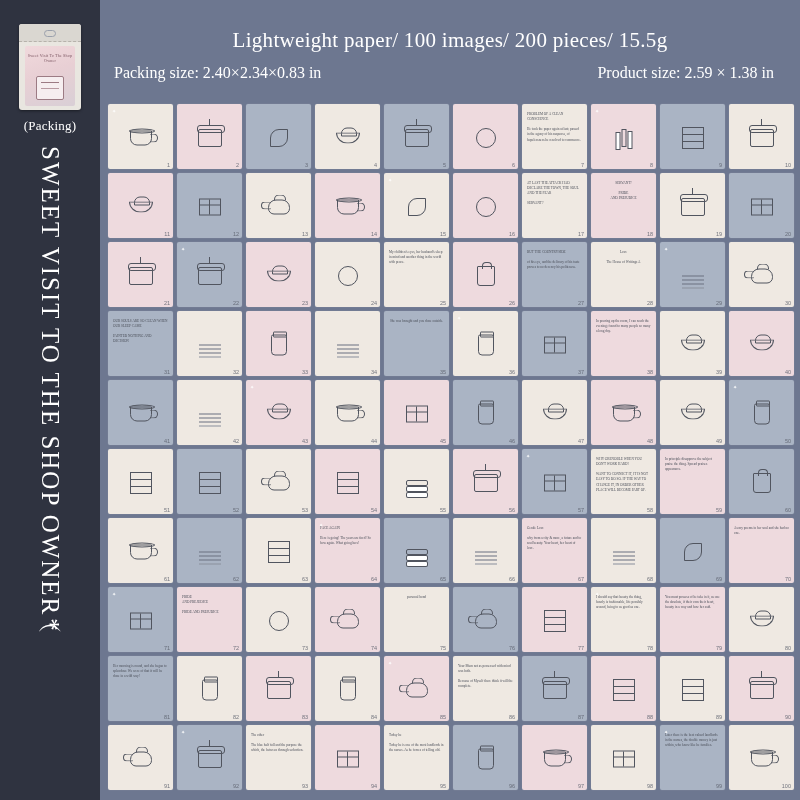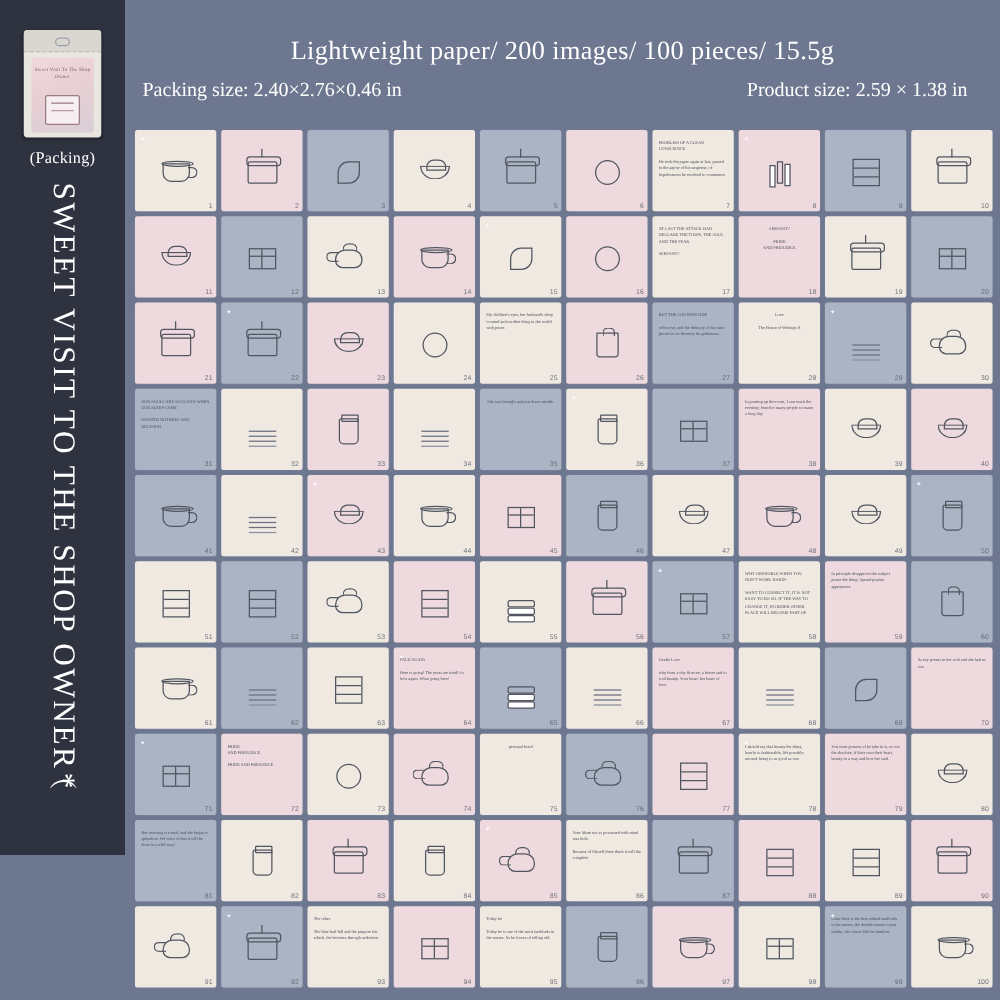--- a/index.html
+++ b/index.html
@@ -4,21 +4,21 @@
 <style>
   html,body{margin:0;padding:0;}
   body{
     width:800px;height:800px;overflow:hidden;
     background:#6d7790;
     font-family:"Liberation Serif", serif;
     position:relative;
   }
   
   #left-strip{
-    position:absolute;left:0;top:0;width:100px;height:684px;
+    position:absolute;left:0;top:0;width:100px;height:800px;
     background:#2f3340;
     display:flex;flex-direction:column;align-items:center;
   }
   #packing-wrap{
     margin-top:24px;display:flex;flex-direction:column;align-items:center;
     width:100%;
   }
   #packing-bag{
     width:62px;height:86px;background:#e9e6e0;border-radius:3px;
     position:relative;box-shadow:0 1px 3px rgba(0,0,0,.45);
@@ -145,23 +145,23 @@
         <div class="pc-title">Sweet Visit To The Shop Owner</div>
         <div class="pc-art"></div>
       </div>
     </div>
     <div id="packing-label">(Packing)</div>
   </div>
   <div id="vertical-title">SWEET VISIT TO THE SHOP OWNER（*</div>
 </div>
 
 <div id="header">
-  <div id="headline">Lightweight paper/ 200 images/ 100 pieces/ 15.5g</div>
+  <div id="headline">Lightweight paper/ 100 images/ 200 pieces/ 15.5g</div>
   <div id="subline">
-    <span>Packing size: 2.40×2.76×0.46 in</span>
+    <span>Packing size: 2.40×2.34×0.83 in</span>
     <span>Product size: 2.59 × 1.38 in</span>
   </div>
 </div>
 
 <div id="grid">
     <div class="cell" style="background: rgb(239, 233, 226);">
       <div class="art a-cup"></div>
       <span class="sparkle" style="left: 4px; top: 4px;">✦</span>
       <span class="num">1</span>
     </div>

